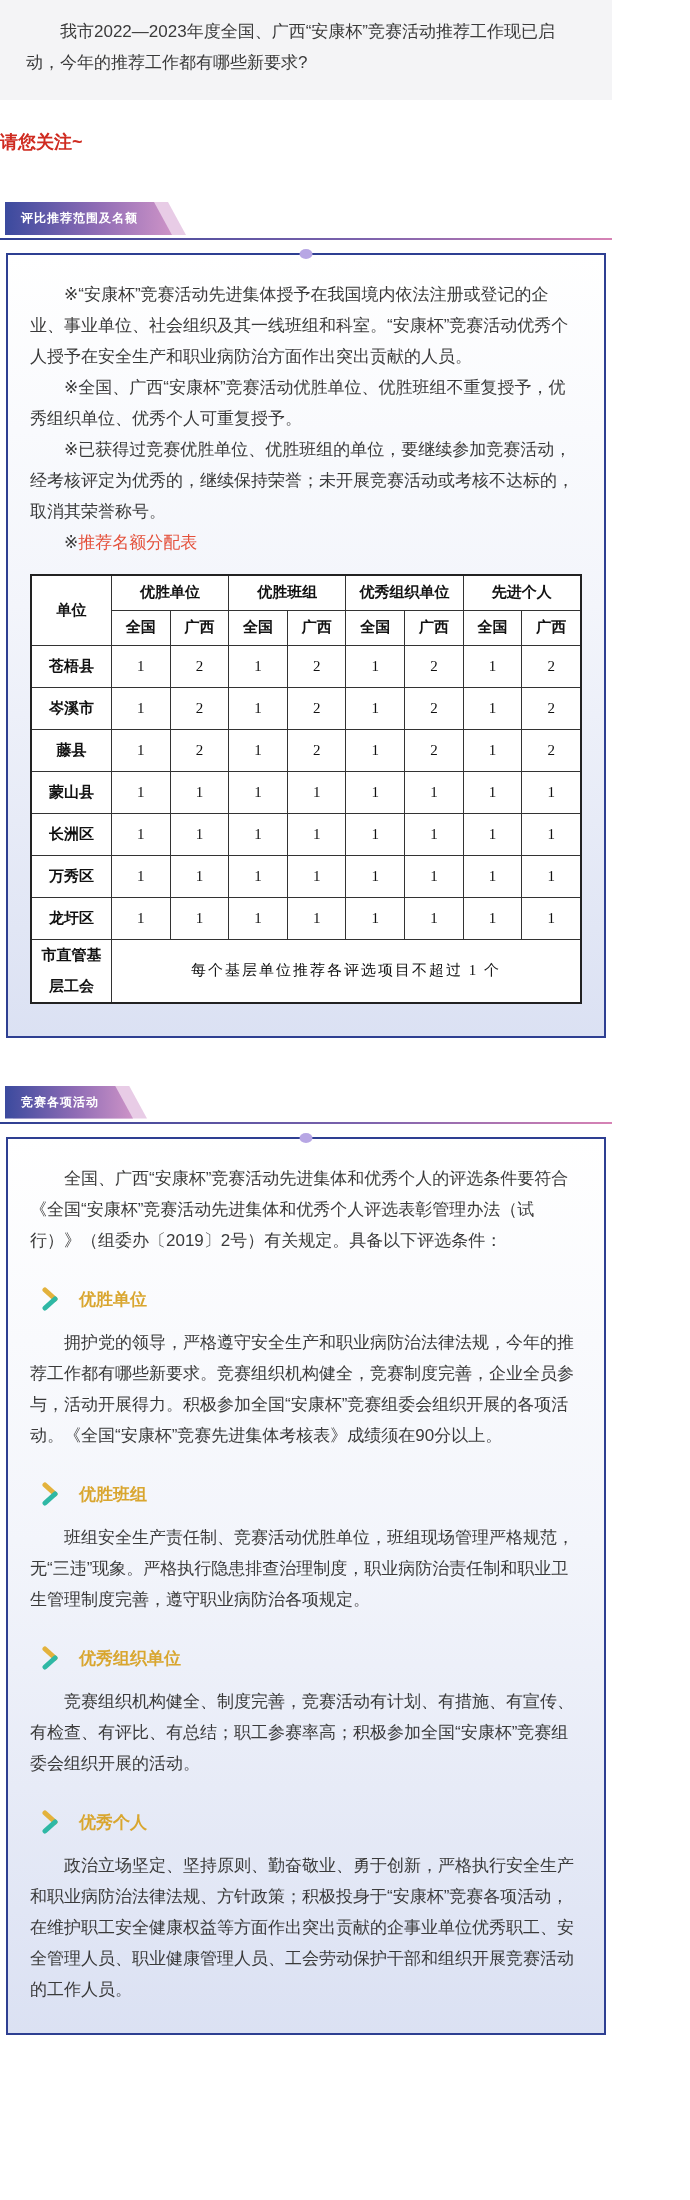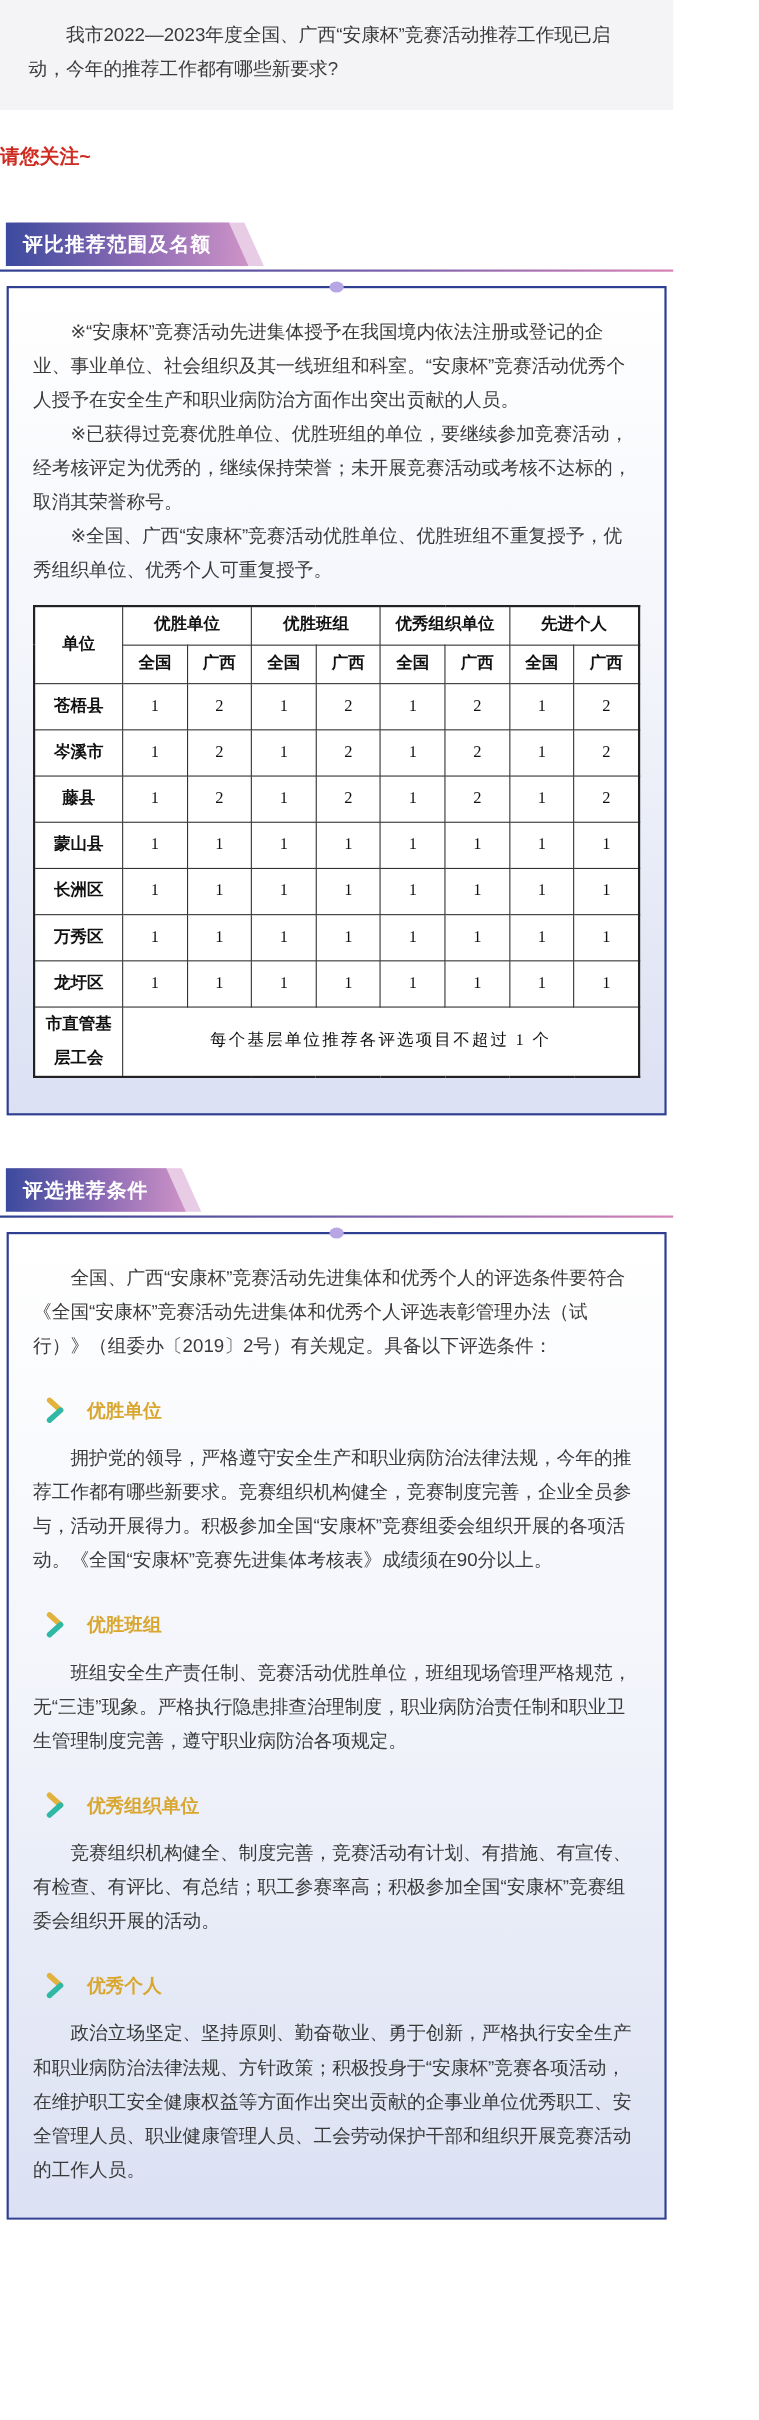--- a/index.html
+++ b/index.html
@@ -35,21 +35,21 @@
     position:absolute;top:0;bottom:0;left:8px;right:-14px;
     background:#d6a3d2;opacity:.55;
     clip-path:polygon(0 0,calc(100% - 18px) 0,100% 100%,0 100%);
   }
   .band{
     position:relative;z-index:1;
     display:inline-block;
     background:linear-gradient(90deg,#3b4a9e 0%,#8f6cb5 55%,#cd93c7 100%);
     color:#fff;
     font-weight:bold;
-    font-size:18px;
+    font-size:12px;
     letter-spacing:1px;
     padding:8px 34px 8px 16px;
     clip-path:polygon(0 0,calc(100% - 18px) 0,100% 100%,0 100%);
   }
   .divider{
     height:2px;
     margin-top:3px;
     background:linear-gradient(90deg,#2e3f92 0%,#7d63ad 60%,#d783b5 100%);
   }
 
@@ -122,22 +122,23 @@
   <div class="notice">请您关注~</div>
 
   <div class="section">
     <div class="band-wrap">
       <div class="band-echo"></div>
       <div class="band">评比推荐范围及名额</div>
     </div>
     <div class="divider"></div>
     <div class="box">
       <p>※“安康杯”竞赛活动先进集体授予在我国境内依法注册或登记的企业、事业单位、社会组织及其一线班组和科室。“安康杯”竞赛活动优秀个人授予在安全生产和职业病防治方面作出突出贡献的人员。</p>
+      <p>※全国、广西“安康杯”竞赛活动优胜单位、优胜班组不重复授予，优秀组织单位、优秀个人可重复授予。</p>
       <p>※已获得过竞赛优胜单位、优胜班组的单位，要继续参加竞赛活动，经考核评定为优秀的，继续保持荣誉；未开展竞赛活动或考核不达标的，取消其荣誉称号。</p>
-      <p>※全国、广西“安康杯”竞赛活动优胜单位、优胜班组不重复授予，优秀组织单位、优秀个人可重复授予。</p>
+      <p class="table-caption"><span class="caption-mark">※</span><span class="caption-text">推荐名额分配表</span></p>
       <table class="quota">
         <thead id="qt-head">
             <tr>
               <th rowspan="2" class="col-unit">单位</th>
               <th colspan="2">优胜单位</th>
               <th colspan="2">优胜班组</th>
               <th colspan="2">优秀组织单位</th>
               <th colspan="2">先进个人</th>
             </tr>
             <tr>
@@ -234,21 +235,21 @@
               <td colspan="8" class="merged">每个基层单位推荐各评选项目不超过 1 个</td>
             </tr>
           </tbody>
       </table>
     </div>
   </div>
 
   <div class="section">
     <div class="band-wrap">
       <div class="band-echo"></div>
-      <div class="band">评选推荐条件</div>
+      <div class="band">竞赛各项活动</div>
     </div>
     <div class="divider"></div>
     <div class="box">
       <p>全国、广西“安康杯”竞赛活动先进集体和优秀个人的评选条件要符合《全国“安康杯”竞赛活动先进集体和优秀个人评选表彰管理办法（试行）》（组委办〔2019〕2号）有关规定。具备以下评选条件：</p>
 
       <div class="cond-head">
         <svg class="chev" viewBox="0 0 17 24">
           <path d="M3 3 L13 12" stroke="#e3b23c" stroke-width="5" stroke-linecap="round" fill="none"></path>
           <path d="M13 12 L3 21" stroke="#2fb8a5" stroke-width="5" stroke-linecap="round" fill="none"></path>
         </svg>

